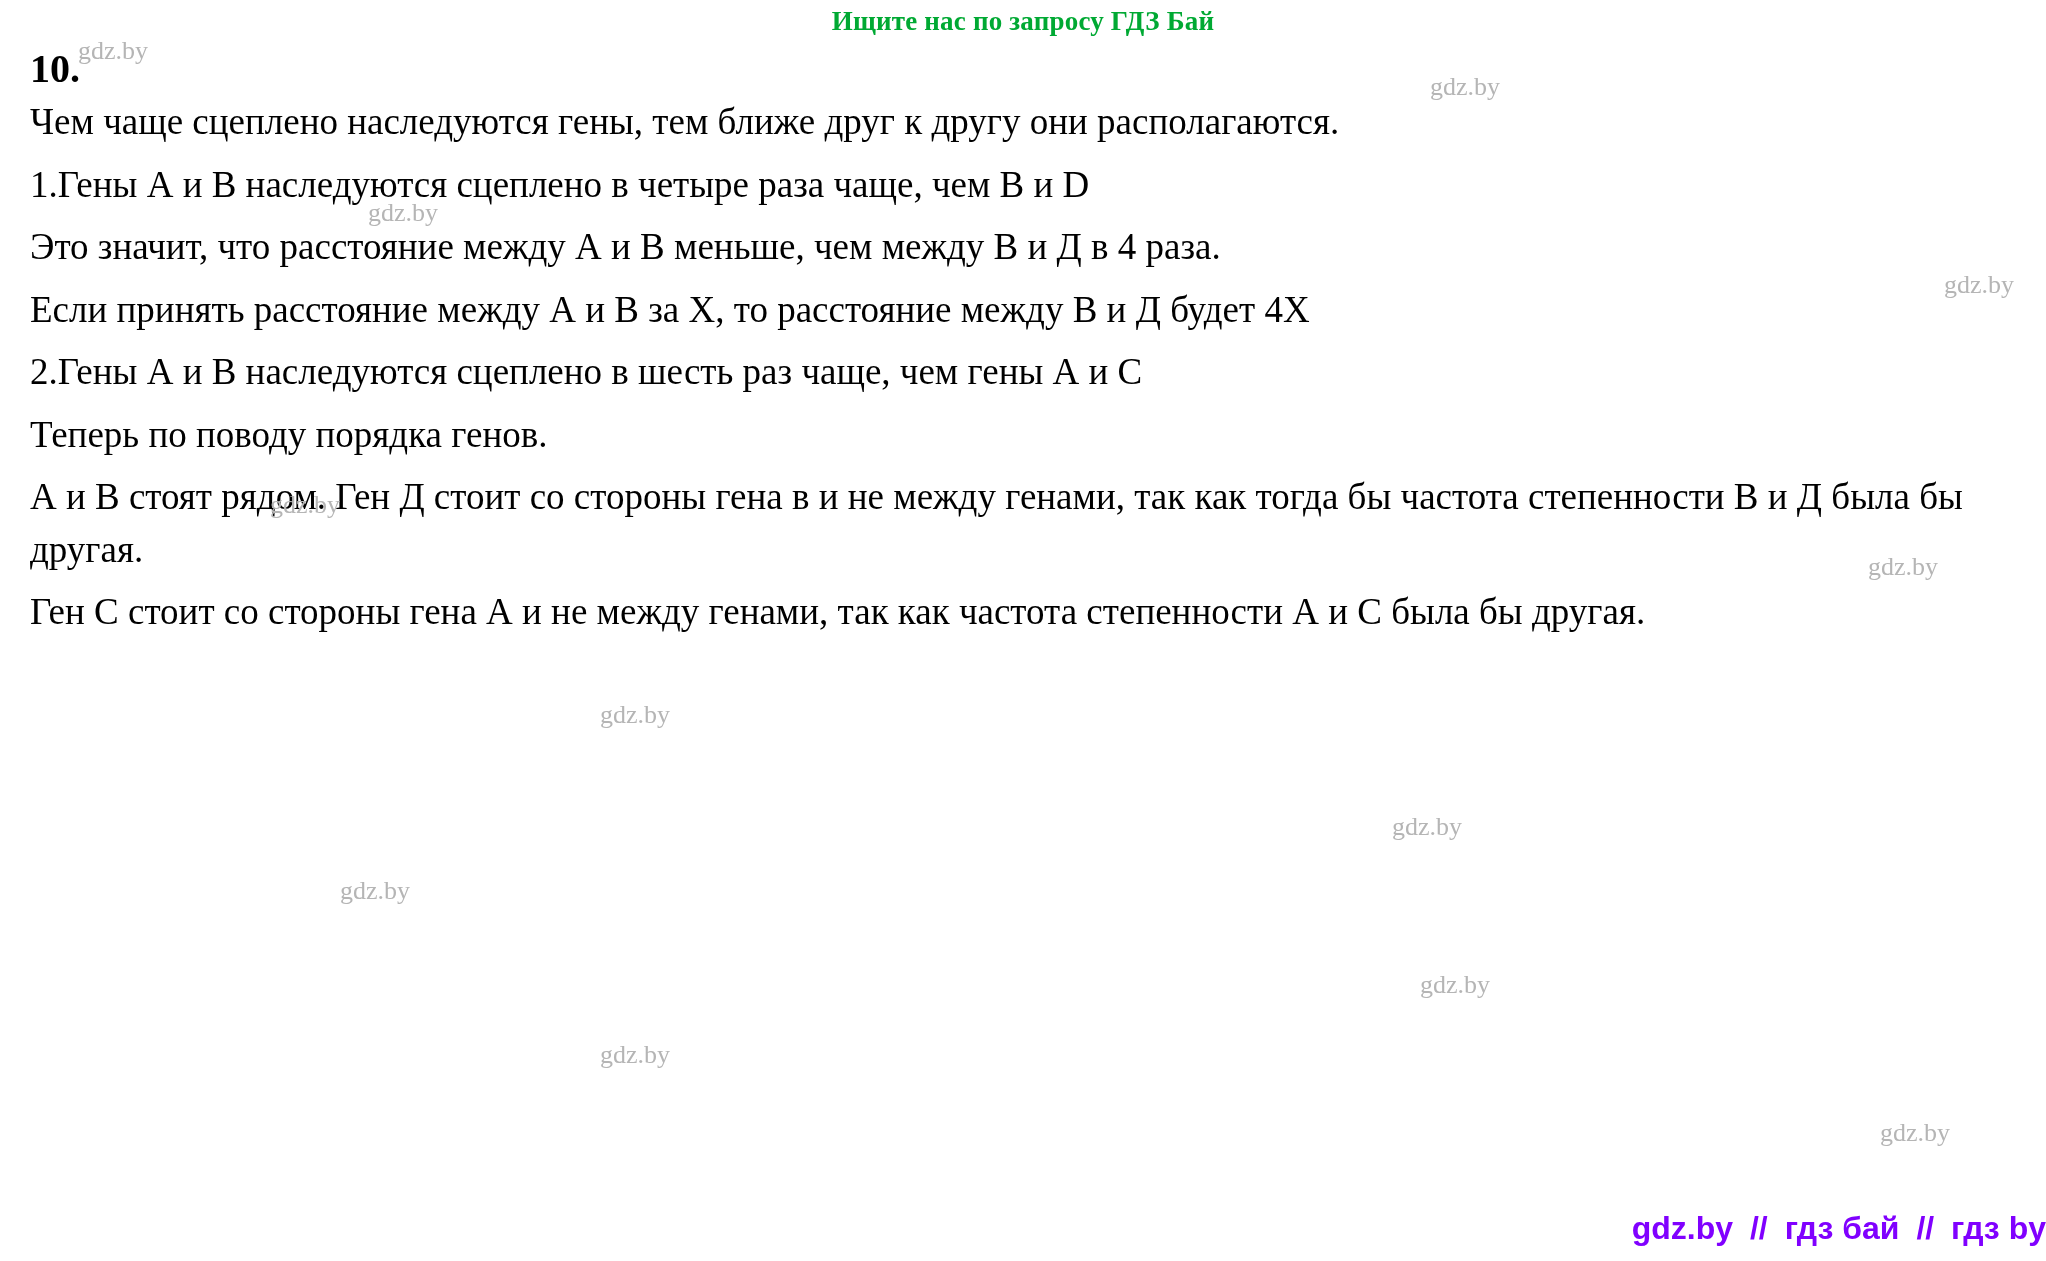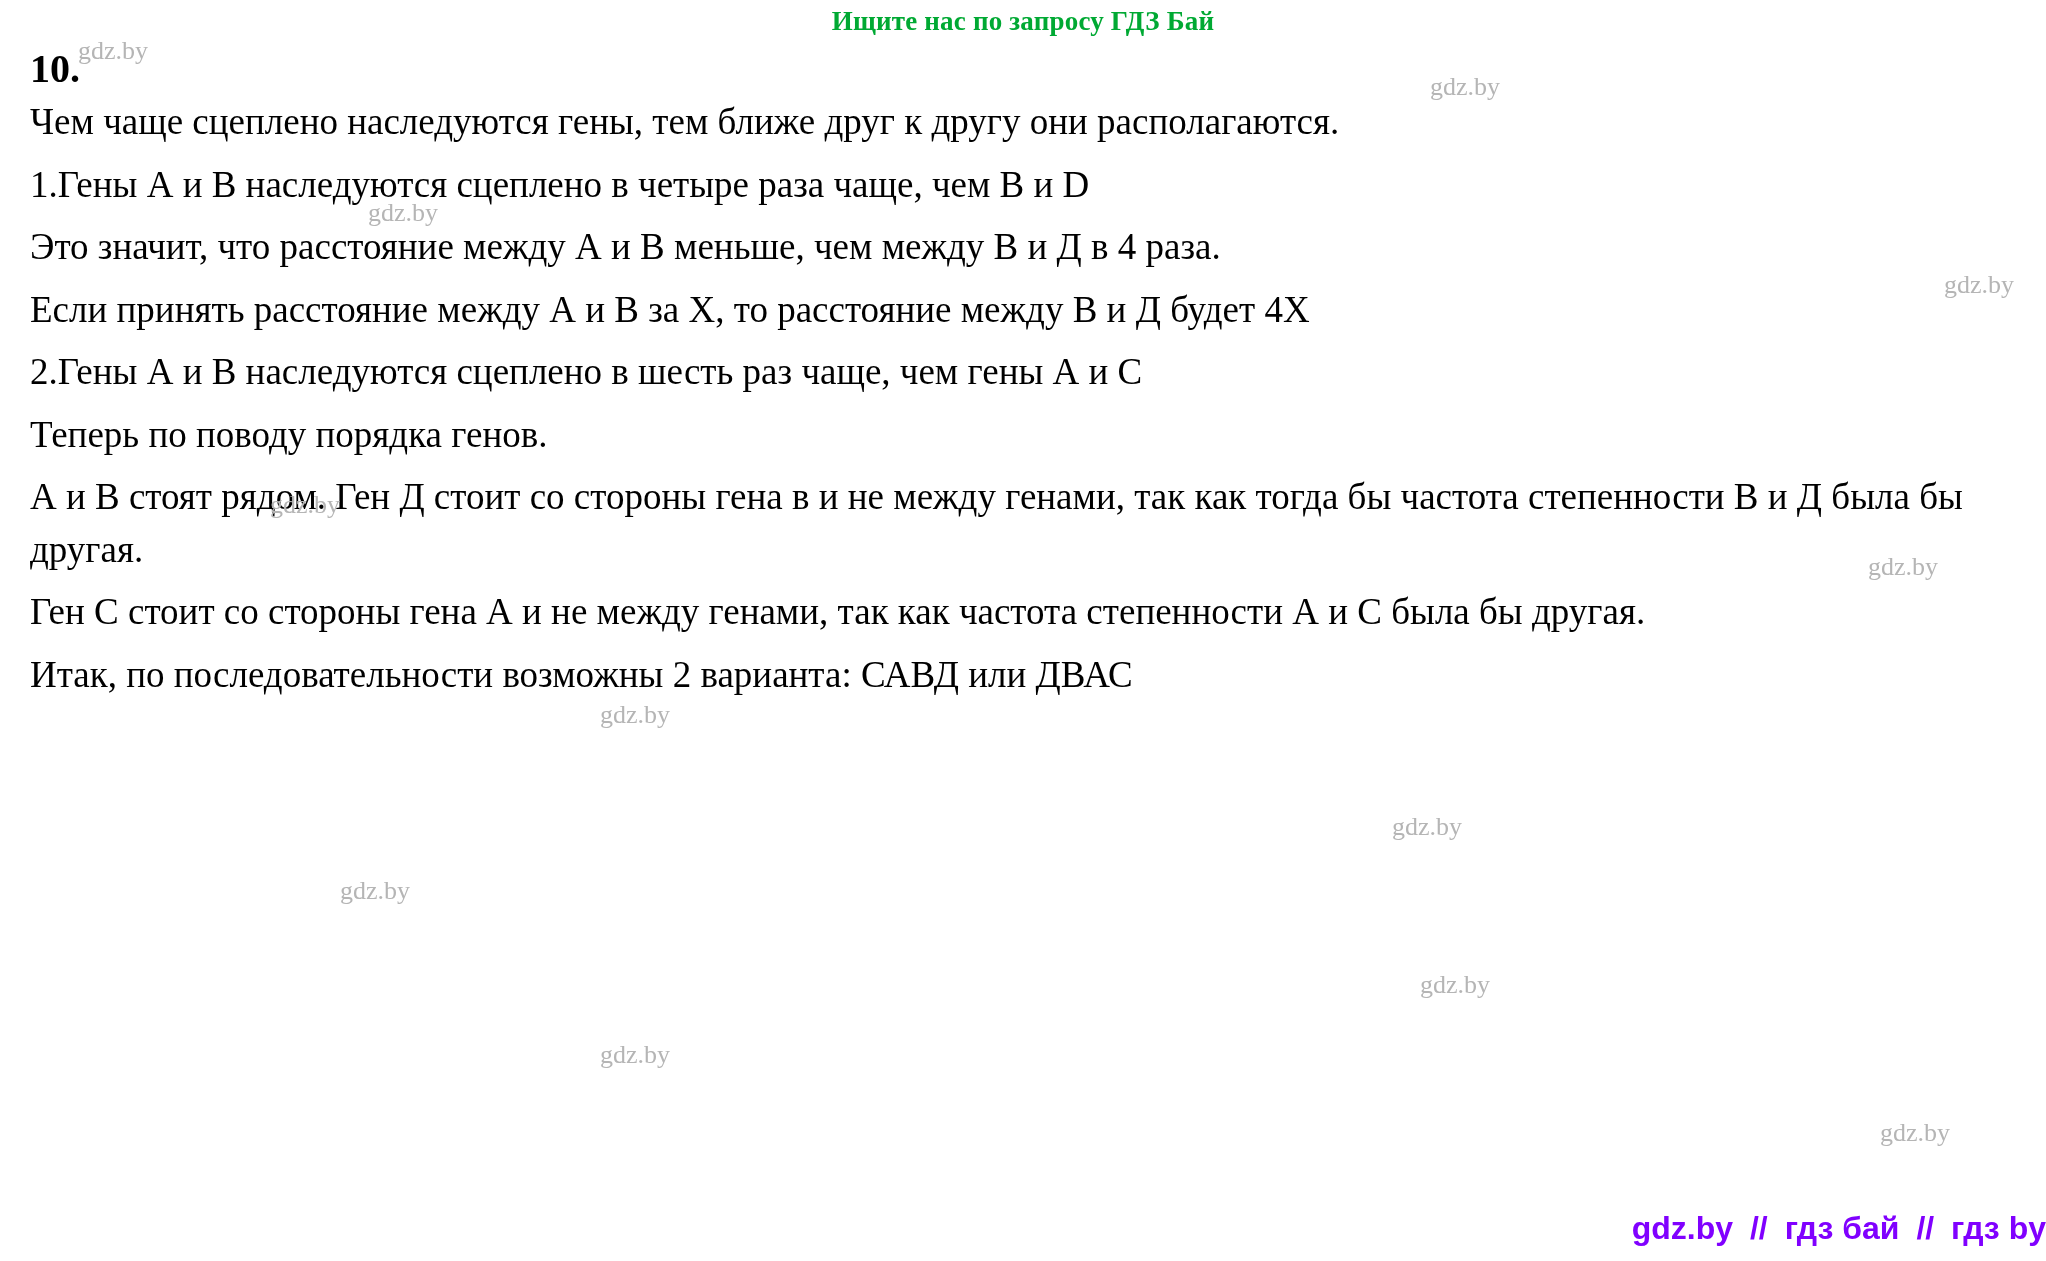--- a/index.html
+++ b/index.html
@@ -96,21 +96,20 @@
   <div class="task-number">10.</div>
 
   <p class="line justified">Чем чаще сцеплено наследуются гены, тем ближе друг к другу они располагаются.</p>
   <p class="line">1.Гены А и В наследуются сцеплено в четыре раза чаще, чем В и D</p>
   <p class="line">Это значит, что расстояние между А и В меньше, чем между В и Д в 4 раза.</p>
   <p class="line">Если принять расстояние между А и В за Х, то расстояние между В и Д будет 4Х</p>
   <p class="line">2.Гены А и В наследуются сцеплено в шесть раз чаще, чем гены А и С</p>
   <p class="line">Теперь по поводу порядка генов.</p>
   <p class="line">А и В стоят рядом. Ген Д стоит со стороны гена в и не между генами, так как тогда бы частота степенности В и Д была бы другая.</p>
   <p class="line">Ген С стоит со стороны гена А и не между генами, так как частота степенности А и С была бы другая.</p>
-  <p class="line">Итак, по последовательности возможны 2 варианта: САВД или ДВАС</p>
 </div>
 
 <div id="watermark-layer">
     <span class="wm" style="left: 78px; top: 36px;">gdz.by</span>
     <span class="wm" style="left: 1430px; top: 72px;">gdz.by</span>
     <span class="wm" style="left: 368px; top: 198px;">gdz.by</span>
     <span class="wm" style="left: 1944px; top: 270px;">gdz.by</span>
     <span class="wm" style="left: 270px; top: 490px;">gdz.by</span>
     <span class="wm" style="left: 1868px; top: 552px;">gdz.by</span>
     <span class="wm" style="left: 600px; top: 700px;">gdz.by</span>

